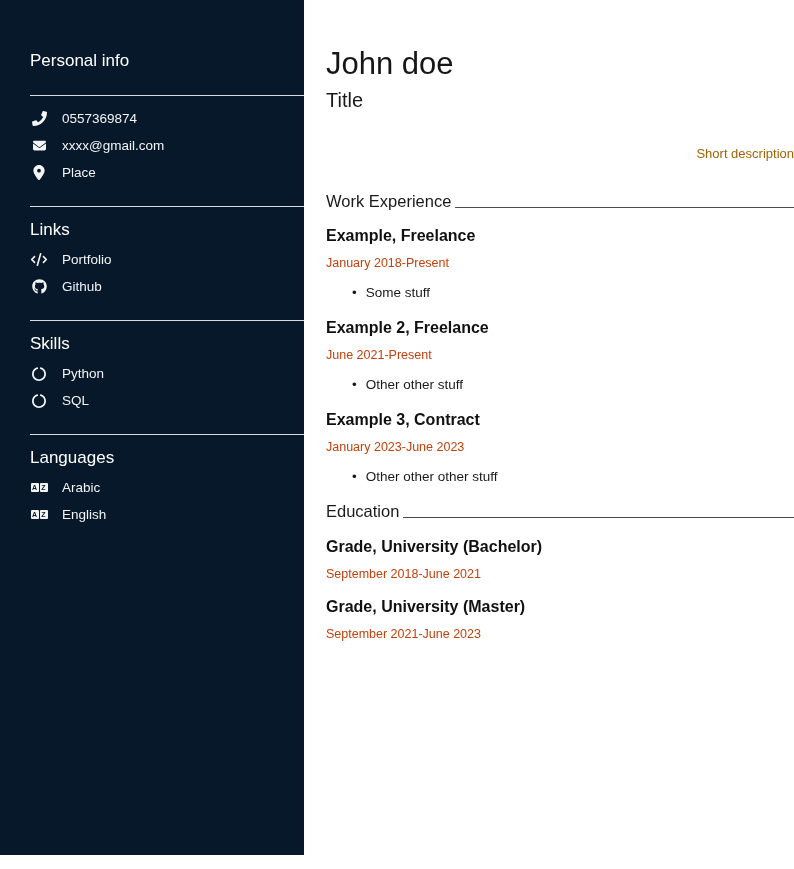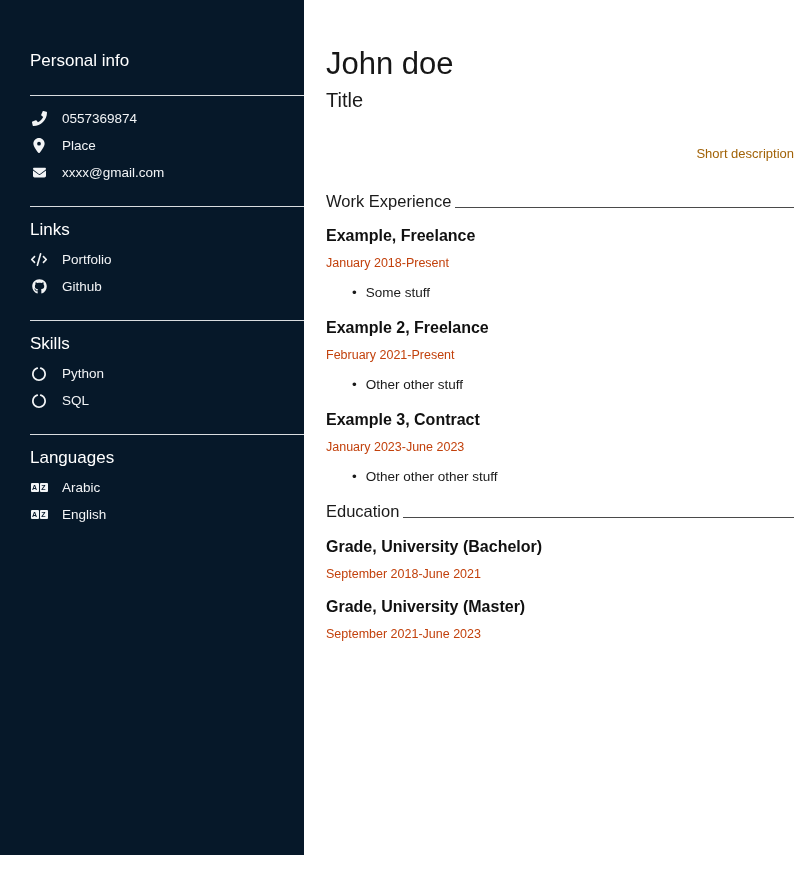--- a/index.html
+++ b/index.html
@@ -66,33 +66,33 @@
       <div class="row">
         <span class="icon">
           <svg width="15" height="15" viewBox="0 0 512 512">
               <path fill="#f2f4f6" d="M493.4 24.6l-104-24c-11.3-2.6-22.9 3.3-27.5 13.9l-48 112c-4.2 9.8-1.4 21.3 6.9 28l60.6 49.6c-36 76.7-98.9 140.5-177.2 177.2l-49.6-60.6c-6.8-8.3-18.2-11.1-28-6.9l-112 48C3.9 366.5-2 378.1.6 389.4l24 104C27.1 504.2 36.7 512 48 512c256.1 0 464-207.5 464-464 0-11.2-7.7-20.9-18.6-23.4z"></path>
             </svg>
         </span>
         <span class="label">0557369874</span>
       </div>
       <div class="row">
         <span class="icon">
+          <svg width="15" height="13" viewBox="0 0 512 512">
+              <path fill="#f2f4f6" d="M48 64C21.5 64 0 85.5 0 112c0 15.1 7.1 29.3 19.2 38.4L236.8 313.6c11.4 8.5 27 8.5 38.4 0L492.8 150.4c12.1-9.1 19.2-23.3 19.2-38.4c0-26.5-21.5-48-48-48L48 64zM0 176L0 384c0 35.3 28.7 64 64 64l384 0c35.3 0 64-28.7 64-64l0-208L294.4 339.2c-22.8 17.1-54 17.1-76.8 0L0 176z"></path>
+            </svg>
+        </span>
+        <span class="label">xxxx@gmail.com</span>
+      </div>
+      <div class="row">
+        <span class="icon">
           <svg width="12" height="15" viewBox="0 0 384 512">
               <path fill="#f2f4f6" d="M215.7 499.2C267 435 384 279.4 384 192C384 86 298 0 192 0S0 86 0 192c0 87.4 117 243 168.3 307.2c12.3 15.3 35.1 15.3 47.4 0zM192 128a64 64 0 1 1 0 128 64 64 0 1 1 0-128z"></path>
             </svg>
         </span>
         <span class="label">Place</span>
-      </div>
-      <div class="row">
-        <span class="icon">
-          <svg width="15" height="13" viewBox="0 0 512 512">
-              <path fill="#f2f4f6" d="M48 64C21.5 64 0 85.5 0 112c0 15.1 7.1 29.3 19.2 38.4L236.8 313.6c11.4 8.5 27 8.5 38.4 0L492.8 150.4c12.1-9.1 19.2-23.3 19.2-38.4c0-26.5-21.5-48-48-48L48 64zM0 176L0 384c0 35.3 28.7 64 64 64l384 0c35.3 0 64-28.7 64-64l0-208L294.4 339.2c-22.8 17.1-54 17.1-76.8 0L0 176z"></path>
-            </svg>
-        </span>
-        <span class="label">xxxx@gmail.com</span>
       </div>
     </div>
 
     <hr class="divider between">
     <h2>Links</h2>
 
     <div class="rows tight">
       <div class="row">
         <span class="icon">
           <svg width="18" height="13" viewBox="0 0 640 512">
@@ -173,21 +173,21 @@
     <div class="entry">
       <div class="entry-title">Example, Freelance</div>
       <div class="entry-dates">January 2018-Present</div>
       <ul class="bullets">
         <li>Some stuff</li>
       </ul>
     </div>
 
     <div class="entry">
       <div class="entry-title">Example 2, Freelance</div>
-      <div class="entry-dates">February 2021-Present</div>
+      <div class="entry-dates">June 2021-Present</div>
       <ul class="bullets">
         <li>Other other stuff</li>
       </ul>
     </div>
 
     <div class="entry">
       <div class="entry-title">Example 3, Contract</div>
       <div class="entry-dates">January 2023-June 2023</div>
       <ul class="bullets">
         <li>Other other other stuff</li>

